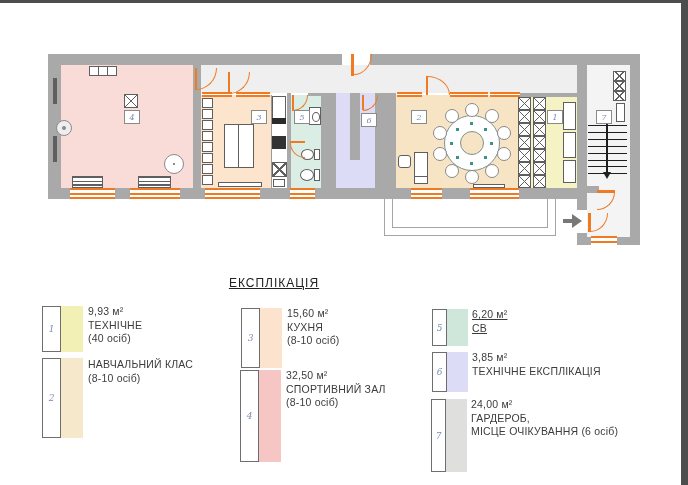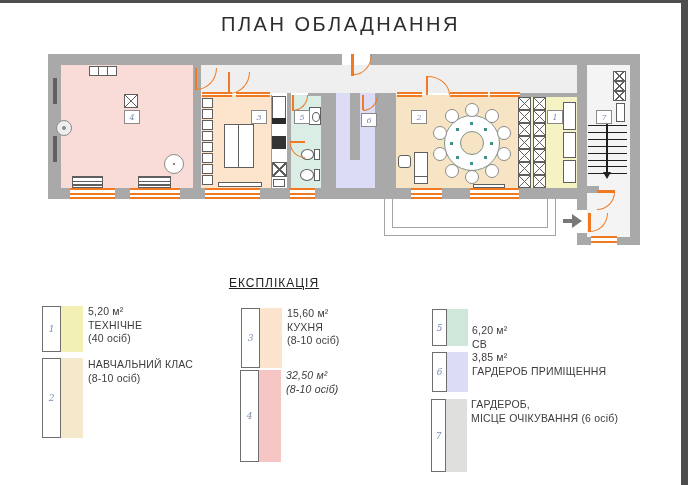--- a/index.html
+++ b/index.html
@@ -46,21 +46,20 @@
   .lg-sw{position:absolute;}
   .lg-text{position:absolute;font-size:10.5px;line-height:13.5px;color:#3c3c3c;letter-spacing:0.2px;white-space:nowrap;}
 </style>
 </head>
 <body style="--wall: #a9a9a9; --door: #f07a22; --furn: #5f5f5f; --stair: #1f1f1f; --num: #7b8db0; --teal: #3f9187; --r2bg: #f6e4c4;">
 
 <div class="page">
   <div class="frame-top"></div>
   <div class="frame-right"></div>
 
-  <div class="title">ПЛАН ОБЛАДНАННЯ</div>
 
   <div class="abs" style="left:0;top:0;">
 
     <div class="room" style="left: 200px; top: 65px; width: 430px; height: 28px; background: rgb(239, 239, 239);"></div>
     <div class="room" style="left: 587px; top: 65px; width: 43px; height: 172px; background: rgb(244, 244, 244);"></div>
     <div class="room" style="left: 61px; top: 65px; width: 132px; height: 123px; background: rgb(249, 220, 216);"></div>
     <div class="room" style="left: 200px; top: 95px; width: 87px; height: 93px; background: rgb(252, 228, 205);"></div>
     <div class="room" style="left: 271px; top: 95px; width: 16px; height: 93px; border-left: 1px solid rgb(154, 154, 154); box-sizing: border-box; background: rgb(255, 255, 255);"></div>
     <div class="room" style="left: 290px; top: 95px; width: 31px; height: 93px; background: rgb(218, 238, 229);"></div>
     <div class="room" style="left: 336px; top: 93px; width: 39px; height: 95px; background: rgb(221, 220, 246);"></div>
@@ -223,21 +222,21 @@
     <div class="label" style="left:596px;top:110px;">7</div>
   </div>
 
   <div class="expl-head"><span>ЕКСПЛІКАЦІЯ</span></div>
 
   <div class="abs" style="left:0;top:0;">
 
     <div class="lg-box" style="left:42px;top:306px;width:19px;height:46px;">1</div>
     <div class="lg-sw" style="left: 61px; top: 306px; width: 22px; height: 46px; background: rgb(243, 240, 182);"></div>
     <div class="lg-text" style="left:88px;top:305px;">
-      <div>5,20 м²</div>
+      <div>9,93 м²</div>
       <div>ТЕХНІЧНЕ</div>
       <div>(40 осіб)</div>
     </div>
 
     <div class="lg-box" style="left:42px;top:358px;width:19px;height:80px;">2</div>
     <div class="lg-sw" style="left: 61px; top: 358px; width: 22px; height: 80px; background: rgb(246, 232, 202);"></div>
     <div class="lg-text" style="left:88px;top:358px;">
       <div>НАВЧАЛЬНИЙ КЛАС</div>
       <div>(8-10 осіб)</div>
     </div>
@@ -245,39 +244,41 @@
     <div class="lg-box" style="left:241px;top:308px;width:19px;height:60px;">3</div>
     <div class="lg-sw" style="left: 260px; top: 308px; width: 22px; height: 60px; background: rgb(251, 227, 205);"></div>
     <div class="lg-text" style="left:287px;top:307px;">
       <div>15,60 м²</div>
       <div>КУХНЯ</div>
       <div>(8-10 осіб)</div>
     </div>
 
     <div class="lg-box" style="left:240px;top:370px;width:19px;height:92px;">4</div>
     <div class="lg-sw" style="left: 259px; top: 370px; width: 22px; height: 92px; background: rgb(245, 198, 196);"></div>
-    <div class="lg-text" style="left:286px;top:369px;font-style:italic;">
+    <div class="lg-text" style="left:286px;top:369px;">
       <div>32,50 м²</div>
+      <div>СПОРТИВНИЙ ЗАЛ</div>
       <div>(8-10 осіб)</div>
     </div>
 
     <div class="lg-box" style="left:432px;top:309px;width:15px;height:37px;">5</div>
     <div class="lg-sw" style="left: 447px; top: 309px; width: 21px; height: 37px; background: rgb(207, 230, 218);"></div>
-    <div class="lg-text" style="left:472px;top:324px;">
+    <div class="lg-text" style="left:472px;top:308px;text-decoration:underline;">
       <div>6,20 м²</div>
       <div>СВ</div>
     </div>
 
     <div class="lg-box" style="left:432px;top:352px;width:15px;height:40px;">6</div>
     <div class="lg-sw" style="left: 447px; top: 352px; width: 21px; height: 40px; background: rgb(220, 220, 246);"></div>
     <div class="lg-text" style="left:472px;top:351px;">
       <div>3,85 м²</div>
-      <div>ГАРДЕРОБ ПРИМІЩЕННЯ</div>
+      <div>ТЕХНІЧНЕ ЕКСПЛІКАЦІЯ</div>
     </div>
 
     <div class="lg-box" style="left:431px;top:399px;width:15px;height:73px;">7</div>
     <div class="lg-sw" style="left: 446px; top: 399px; width: 21px; height: 73px; background: rgb(223, 223, 222);"></div>
     <div class="lg-text" style="left:471px;top:398px;">
+      <div>24,00 м²</div>
       <div>ГАРДЕРОБ,</div>
       <div>МІСЦЕ ОЧІКУВАННЯ (6 осіб)</div>
     </div>
   </div>
 </div>
 
 </body></html>

